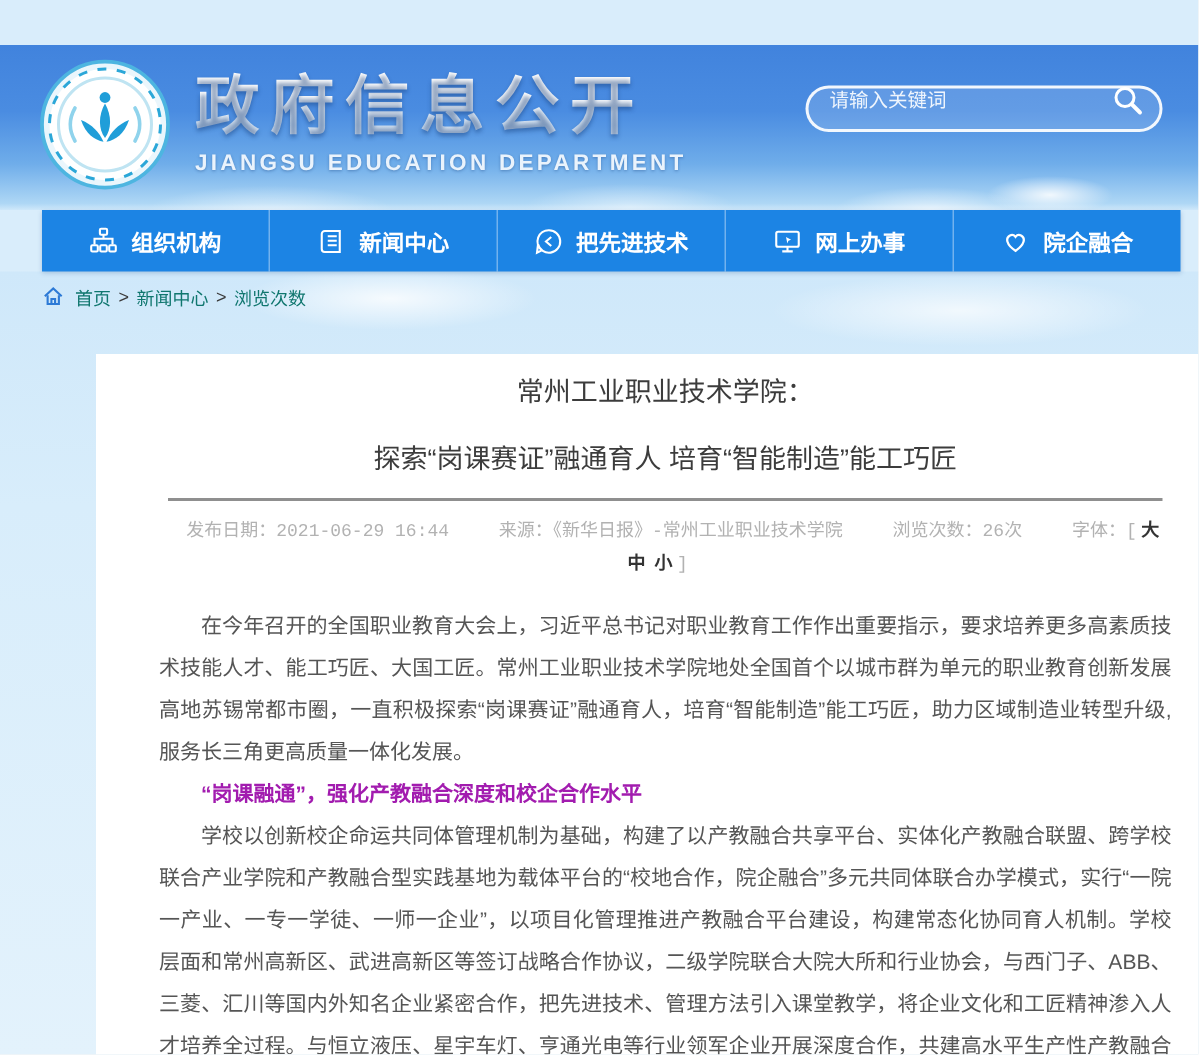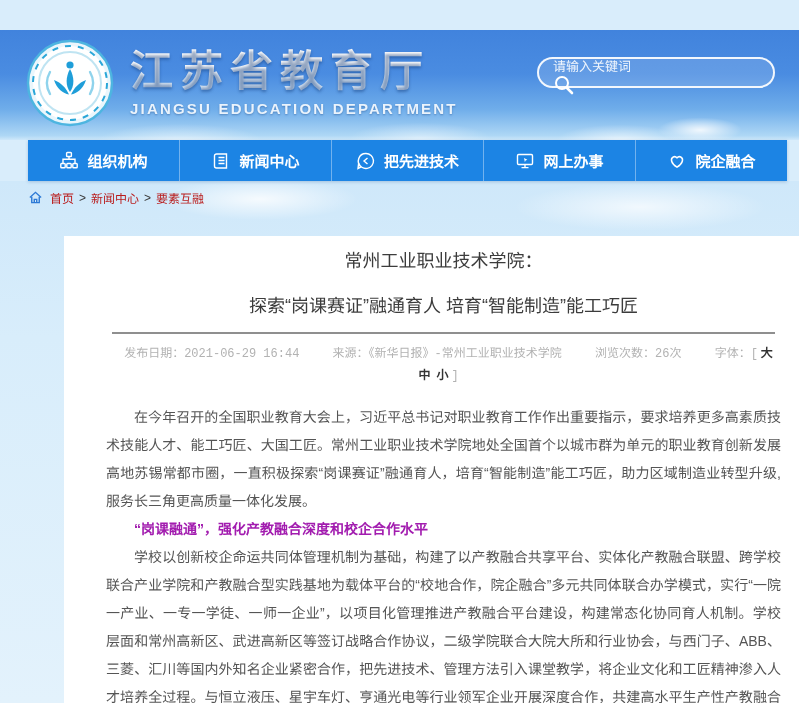--- a/index.html
+++ b/index.html
@@ -24,39 +24,39 @@
       radial-gradient(100px 22px at 420px 50px, rgba(255,255,255,.45) 0%, rgba(255,255,255,0) 70%); }
   .logo { position:absolute; left:26px; top:9px; width:88px; height:88px; }
   .title-block { position:absolute; left:130px; top:16px; }
   .site-name { color:#fff; font-size:43px; font-weight:bold; letter-spacing:7px; line-height:50px;
     text-shadow:0 2px 3px rgba(20,60,120,.45); background:linear-gradient(180deg,#ffffff 35%,#d3e2f2 75%,#f2f7fd 100%);
     -webkit-background-clip:text; background-clip:text; -webkit-text-fill-color:transparent; }
   .site-name-en { color:#eaf3fc; font-size:15px; letter-spacing:2.2px; margin-top:4px; font-weight:bold;
     text-shadow:0 1px 2px rgba(20,60,120,.4); }
   .search-box { position:absolute; right:24px; top:27px; width:238px; height:31px;
     border:2px solid rgba(255,255,255,.92); border-radius:17px; background:rgba(255,255,255,.14);
-    display:flex; padding:0 10px 12px 14px;flex-direction:column; }
+    display:flex; align-items:center; padding:0 10px 12px 14px; }
   .search-box input { flex:1; border:none; outline:none; background:transparent; color:#fff; font-size:13px; }
   .search-box input::placeholder { color:rgba(255,255,255,.9); }
   .search-icon { width:22px; height:22px; cursor:pointer; display:flex; align-items:center; justify-content:center; }
 
   
   .mainnav { position:absolute; top:140px; left:28px; width:759px; height:41px; background:#1c84e4;
     display:flex; box-shadow:0 1px 3px rgba(30,80,140,.25); }
   .nav-item { flex:1; display:flex; align-items:center; justify-content:center; gap:8px; cursor:pointer;
     border-right:1px solid rgba(255,255,255,.38); }
   .nav-item:last-child { border-right:none; }
   .nav-label { color:#fff; font-size:15px; font-weight:bold; }
   .nav-icon { width:20px; height:20px; display:flex; }
 
   
   .breadcrumb { position:absolute; top:189px; left:28px; display:flex; align-items:center; gap:5px;
     font-size:12px; color:#3a3a3a;
     }
-  .breadcrumb a { color:#b91c1c; text-decoration:none; cursor:pointer; }
+  .breadcrumb a { color:#0f766e; text-decoration:none; cursor:pointer; }
   .crumb-sep { color:#3a3a3a; }
   .home-icon { width:15px; height:15px; display:flex; margin-right:2px; }
   .sky-band { position:absolute; top:181px; left:0; width:799px; height:522px;
     background:
       radial-gradient(140px 30px at 260px 18px, rgba(255,255,255,.8) 0%, rgba(255,255,255,0) 70%),
       radial-gradient(180px 34px at 640px 26px, rgba(255,255,255,.7) 0%, rgba(255,255,255,0) 70%),
       linear-gradient(180deg,#cfe8fa 0%,#d8edfb 30%,#e3f2fc 100%); }
 
   
   .card { position:absolute; top:236px; left:20px; width:759px; height:492px; background:#fff;
@@ -87,21 +87,21 @@
         <circle cx="44" cy="44" r="31" fill="#ffffff" stroke="#bfe4f2" stroke-width="2"></circle>
         <path d="M44 30 C39.5 38 39.5 47 44 53 C48.5 47 48.5 38 44 30 Z" fill="#1f9ed9"></path>
         <path d="M28 41 C31 50 37 54.5 43 55.5 C40 49 35.5 44 28 41 Z" fill="#1f9ed9"></path>
         <path d="M60 41 C57 50 51 54.5 45 55.5 C48 49 52.5 44 60 41 Z" fill="#1f9ed9"></path>
         <circle cx="44" cy="26" r="3.6" fill="#1f9ed9"></circle>
         <path d="M24 33 C20 40 20 48 24 55" fill="none" stroke="#8fd3ec" stroke-width="2.4" stroke-linecap="round"></path>
         <path d="M64 33 C68 40 68 48 64 55" fill="none" stroke="#8fd3ec" stroke-width="2.4" stroke-linecap="round"></path>
       </svg>
     </div>
     <div class="title-block">
-      <div class="site-name">江苏省教育厅</div>
+      <div class="site-name">政府信息公开</div>
       <div class="site-name-en">JIANGSU EDUCATION DEPARTMENT</div>
     </div>
     <div class="search-box">
       <input type="text" placeholder="请输入关键词" style="">
       <span class="search-icon">
         <svg viewBox="0 0 22 22" width="22" height="22">
           <circle cx="9" cy="9" r="6" fill="none" stroke="#fff" stroke-width="2"></circle>
           <line x1="13.5" y1="13.5" x2="19" y2="19" stroke="#fff" stroke-width="2.6" stroke-linecap="round"></line>
         </svg>
       </span>
@@ -166,21 +166,21 @@
       <svg viewBox="0 0 16 16" width="15" height="15" fill="none" stroke="#2d7ad6" stroke-width="1.5">
         <path d="M2 8 L8 2.5 L14 8"></path>
         <path d="M4 7.2 V13.5 H12 V7.2"></path>
         <path d="M6.7 13.5 V10 h2.6 v3.5"></path>
       </svg>
     </span>
     <a>首页</a>
     <span class="crumb-sep">&gt;</span>
     <a>新闻中心</a>
     <span class="crumb-sep">&gt;</span>
-    <a>要素互融</a>
+    <a>浏览次数</a>
   </div>
 
   <div class="card">
     <h1 class="art-title-1">常州工业职业技术学院：</h1>
     <h2 class="art-title-2">探索“岗课赛证”融通育人 培育“智能制造”能工巧匠</h2>
     <hr class="title-divider">
 
     <div class="meta">
       <span class="group"><span>发布日期：</span><span>2021-06-29 16:44</span></span>
       <span class="group wrap-ok"><span>来源：</span><span>《新华日报》-常州工业职业技术学院</span></span>

